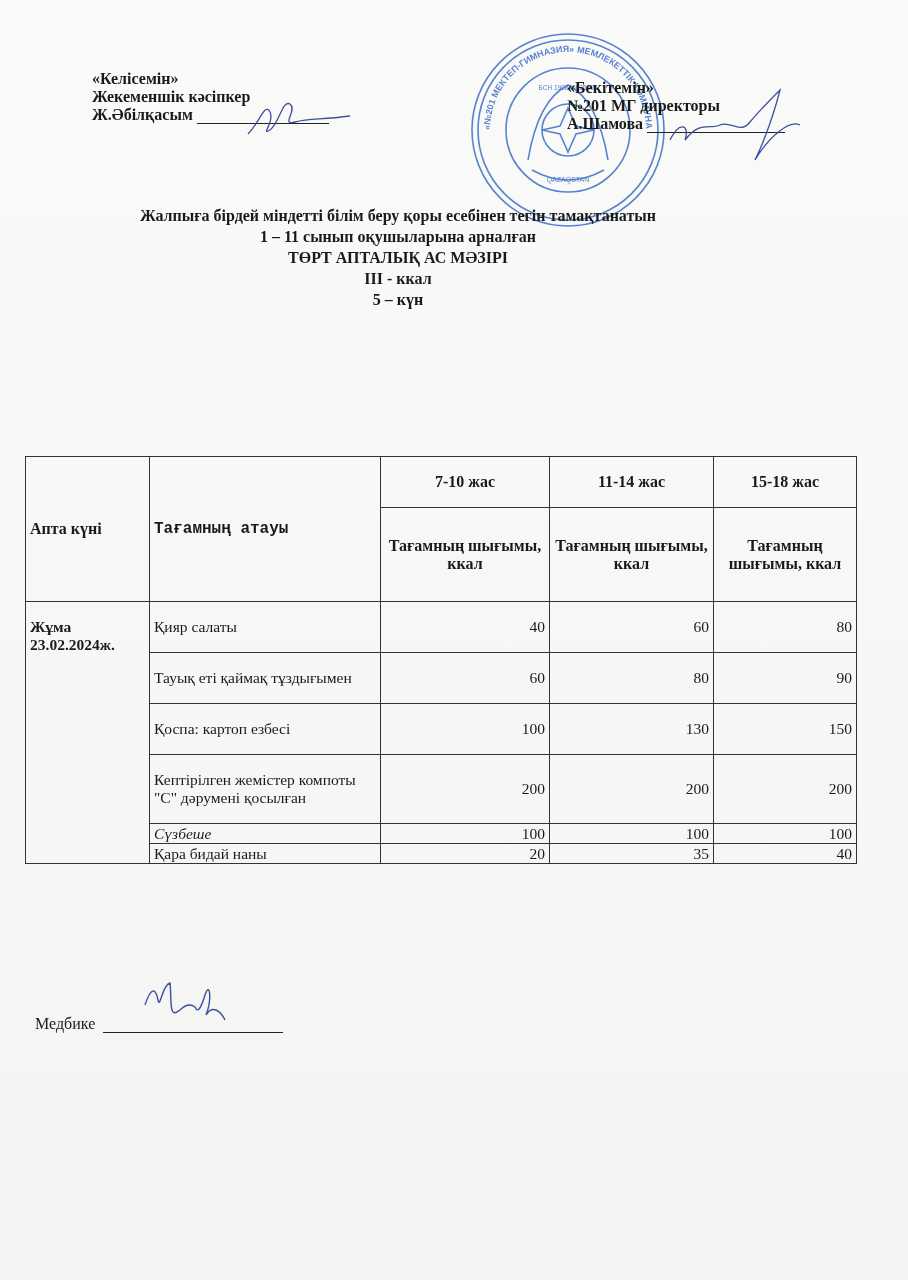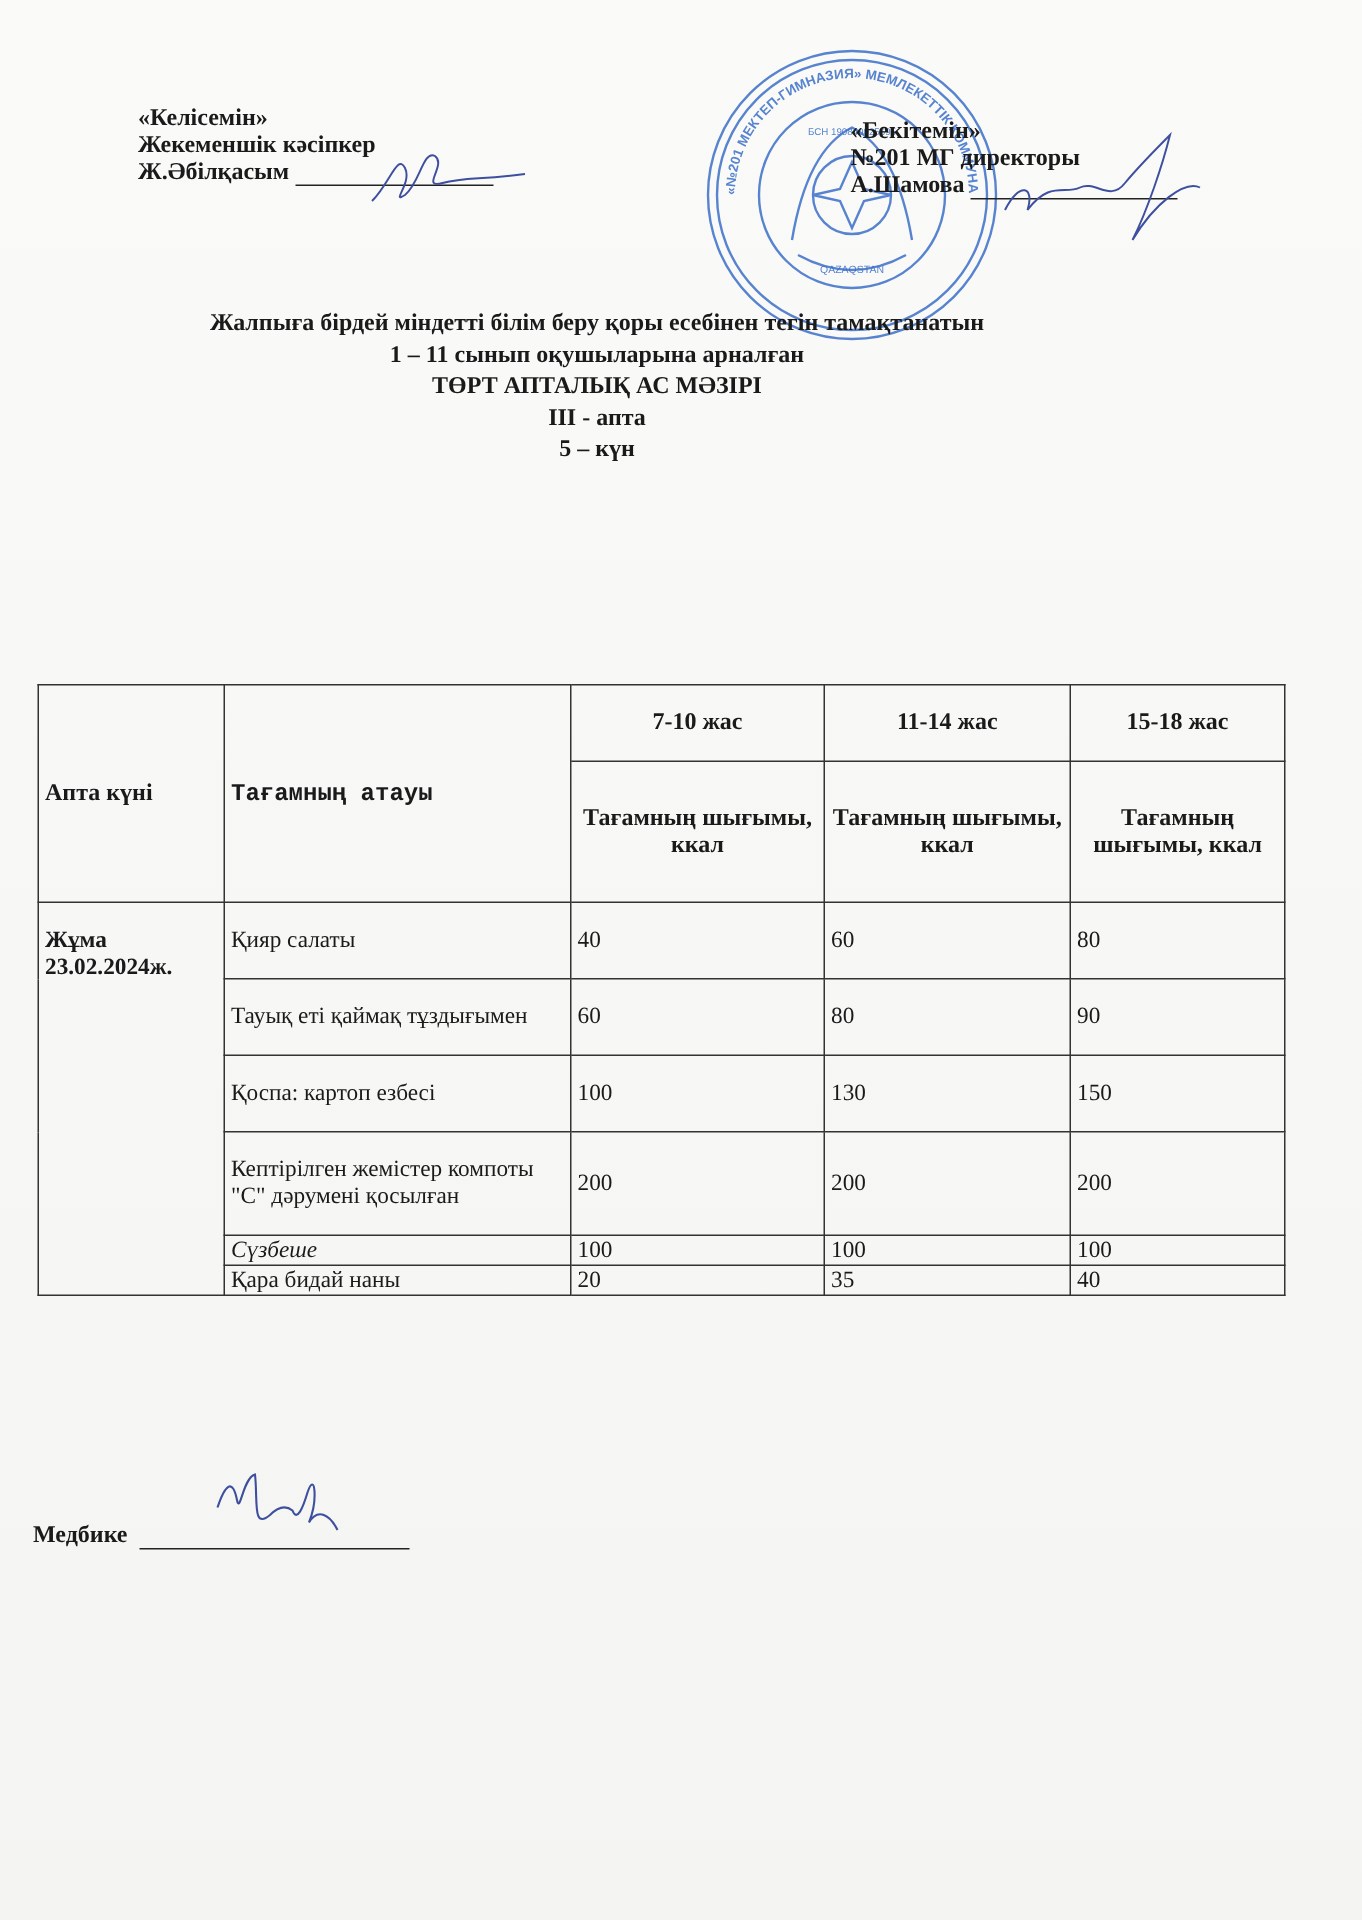--- a/index.html
+++ b/index.html
@@ -16,22 +16,22 @@
   .sig { position: absolute; }
   .heading { position: absolute; left: 0; width: 796px; top: 205px; text-align: center; font-weight: bold; font-size: 16px; line-height: 21px; }
   table.menu {
     position: absolute; left: 25px; top: 456px; width: 832px; border-collapse: collapse;
     font-size: 15.5px;
   }
   table.menu td, table.menu th { border: 1.3px solid #333; padding: 16px 4px; }
   table.menu th { font-weight: bold; font-size: 16px; }
   .c-day { width: 115px; vertical-align: top; text-align: left; font-weight: bold; }
   .c-name { width: 222px; text-align: left; }
-  .c-num { text-align: left; }
-  .medbike { position: absolute; left: 22px; top: 1015px; font-weight: bold; font-size: 16px; }
+  .c-num { text-align: right; }
+  .medbike { position: absolute; left: 35px; top: 1015px; font-weight: normal; font-size: 16px; }
 </style>
 </head>
 <body>
 
 <div class="paper"></div>
 
 <svg class="stamp" viewBox="0 0 200 200">
   <g fill="none" stroke="#3b6fc9" stroke-width="1.6" opacity="0.85">
     <circle cx="100" cy="100" r="96"></circle>
     <circle cx="100" cy="100" r="90"></circle>
@@ -72,21 +72,21 @@
   </div>
 </div>
 <svg class="sig" style="left:660px; top:80px;" width="150" height="90">
   <path d="M10 60 C20 40 30 45 25 60 C40 40 50 50 60 45 C70 40 80 55 90 42 C100 30 110 20 120 10 C115 30 105 60 95 80 C110 55 130 40 140 45" fill="none" stroke="#3d4f9e" stroke-width="1.3"></path>
 </svg>
 
 <div class="heading">
   <div>Жалпыға бірдей міндетті білім беру қоры есебінен тегін тамақтанатын</div>
   <div>1 – 11 сынып оқушыларына арналған</div>
   <div>ТӨРТ АПТАЛЫҚ АС МӘЗІРІ</div>
-  <div>ІІІ - апта</div>
+  <div>ІІІ - ккал</div>
   <div>5 – күн</div>
 </div>
 
 <table class="menu">
   <thead>
     <tr style="height:36px;">
       <th class="c-day" rowspan="2" style="vertical-align:middle;">Апта күні</th>
       <th class="c-name" rowspan="2" style="vertical-align:middle;font-family:Liberation Mono, monospace;">Тағамның атауы</th>
       <th>7-10 жас</th>
       <th>11-14 жас</th>

